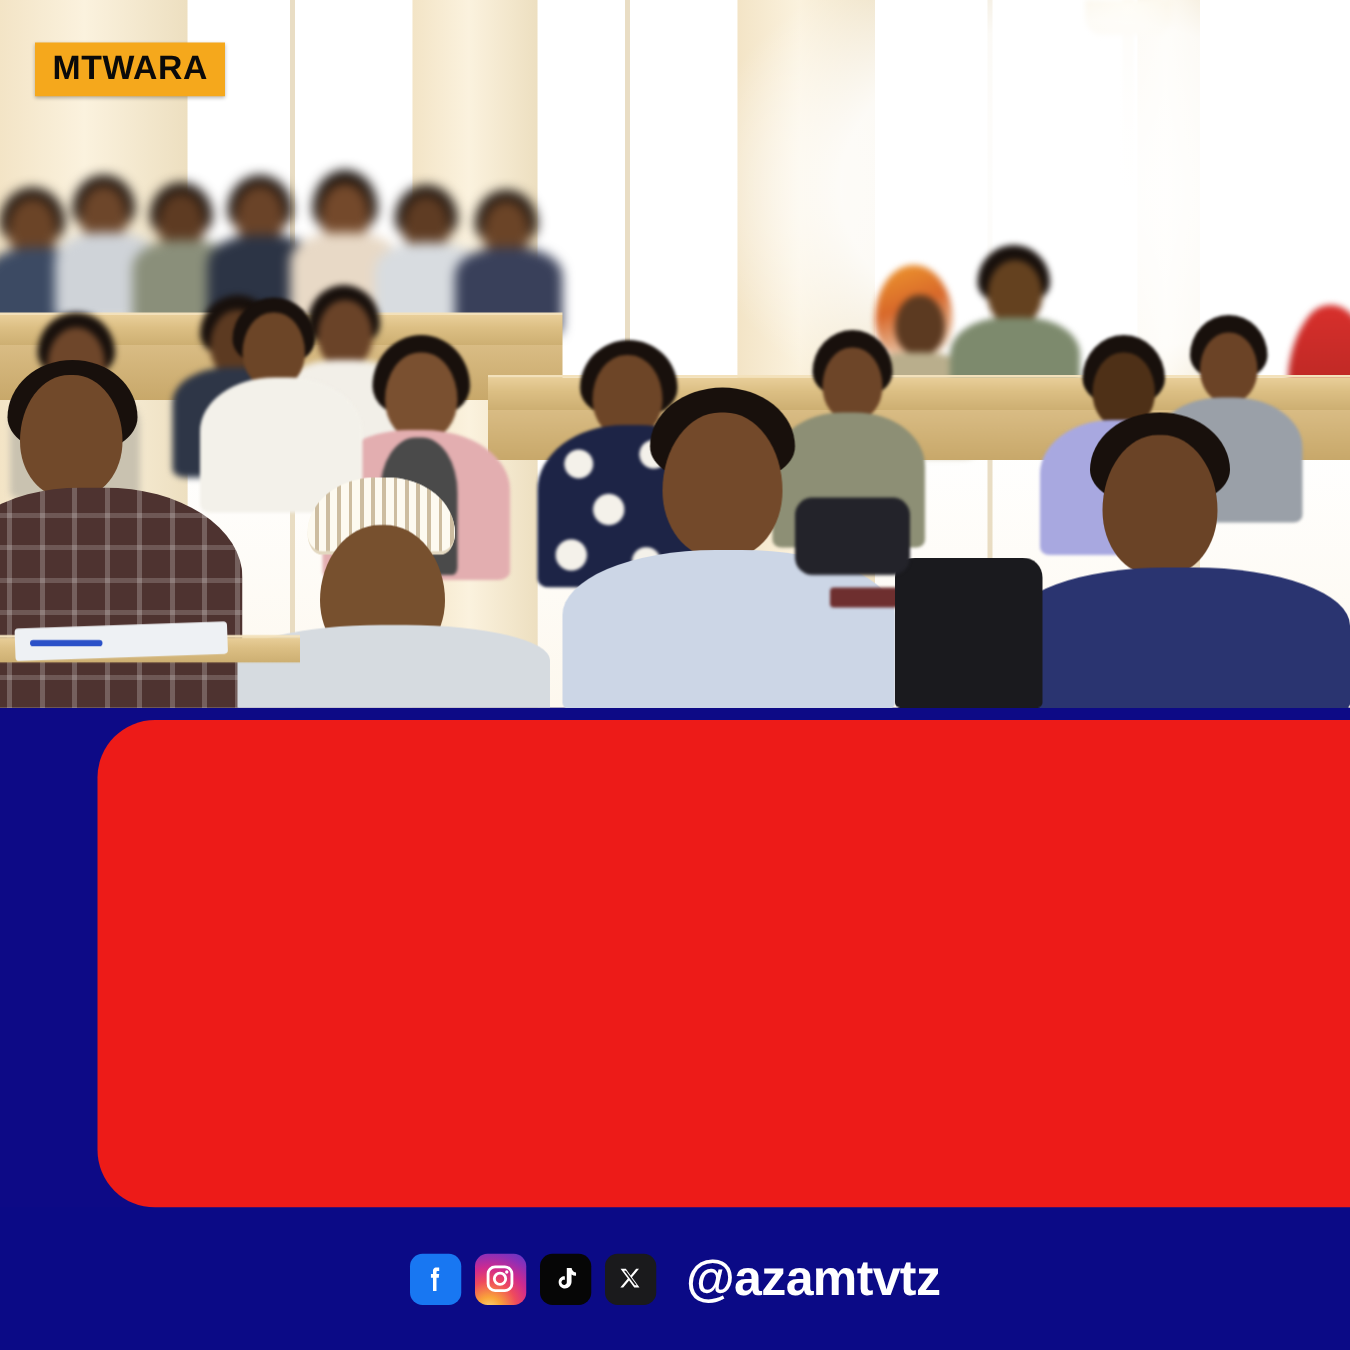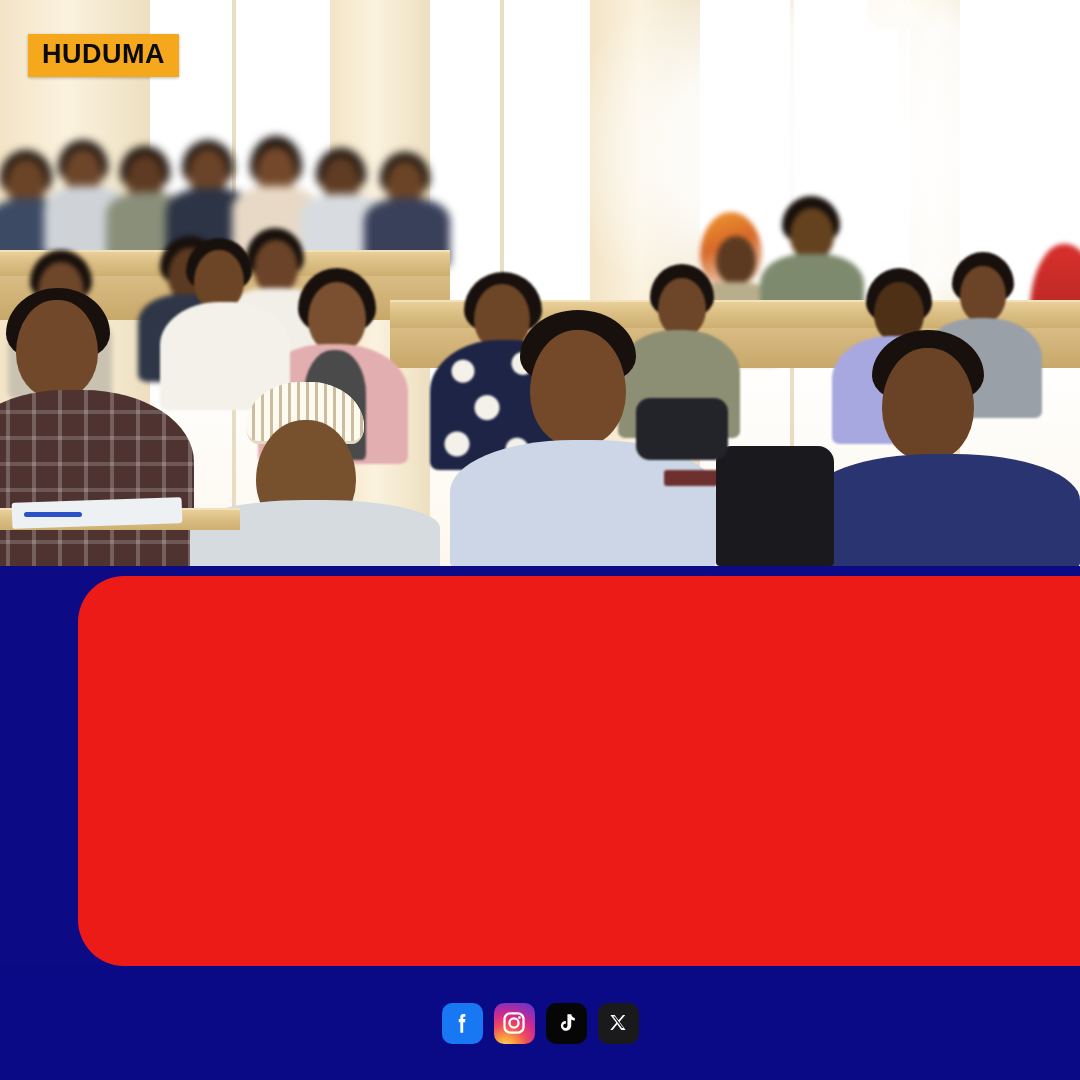--- a/index.html
+++ b/index.html
@@ -334,21 +334,21 @@
     </div>
 
     <div class="desk" style="left:-30px;top:508px;width:270px;height:22px"></div>
     <div class="pr" style="left:12px;top:500px;width:170px;height:26px;background:#eef1f4;border-radius:3px;transform:rotate(-2deg)"></div>
     <div class="pr" style="left:24px;top:512px;width:58px;height:5px;background:#2b51c8;border-radius:3px"></div>
     <div class="pr blur-s" style="left:664px;top:470px;width:96px;height:16px;background:#6e2f2f;border-radius:3px"></div>
 
     <div class="pr" style="left:716px;top:446px;width:118px;height:120px;background:#1a1a1e;border-radius:16px 16px 4px 4px"></div>
     <div class="pr blur-s" style="left:636px;top:398px;width:92px;height:62px;background:#23232a;border-radius:14px"></div>
 
-    <div class="mtwara-badge">HUDUMA</div>
+    <div class="mtwara-badge">MTWARA</div>
   </div>
 
   <div class="red-panel"></div>
 
 
   <div class="footer">
 
     <div class="sico ico-fb">
       <svg viewBox="0 0 24 24" aria-hidden="true">
         <path fill="#ffffff" d="M15.1 8.4h-2.0V7.0c0-.6.4-.8.7-.8h1.3V3.6h-1.9c-2.2 0-2.7 1.6-2.7 2.7v2.1H9.0v2.8h1.5V21h2.6v-9.8h1.7l.3-2.8z"></path>
@@ -368,15 +368,16 @@
         <path fill="#ffffff" d="M16.6 3.2c.35 2.0 1.5 3.2 3.4 3.45v2.5c-1.25.1-2.4-.25-3.45-.95v5.5c0 3.85-3.6 6.3-7.0 4.9-2.1-.85-3.2-3.0-2.85-5.2.35-2.2 2.4-3.85 4.7-3.7v2.6c-.35-.05-.7-.05-1.05.05-1.05.25-1.7 1.25-1.5 2.3.2 1.05 1.2 1.75 2.3 1.6 1.05-.15 1.75-1.0 1.75-2.05V3.2h3.7z"></path>
       </svg>
     </div>
 
     <div class="sico ico-x">
       <svg viewBox="0 0 24 24" width="23" height="23" aria-hidden="true">
         <path fill="#ffffff" d="M3.6 3.2h4.4l4.0 5.5 4.6-5.5h2.4l-5.9 7.0 6.3 8.6h-4.4l-4.3-5.9-4.9 5.9H3.4l6.3-7.5L3.6 3.2zm2.9 1.6l9.0 12.0h1.6L8.1 4.8H6.5z"></path>
       </svg>
     </div>
 
+    <div class="handle">@azamtvtz</div>
   </div>
 
 </div>
 
 </body></html>

